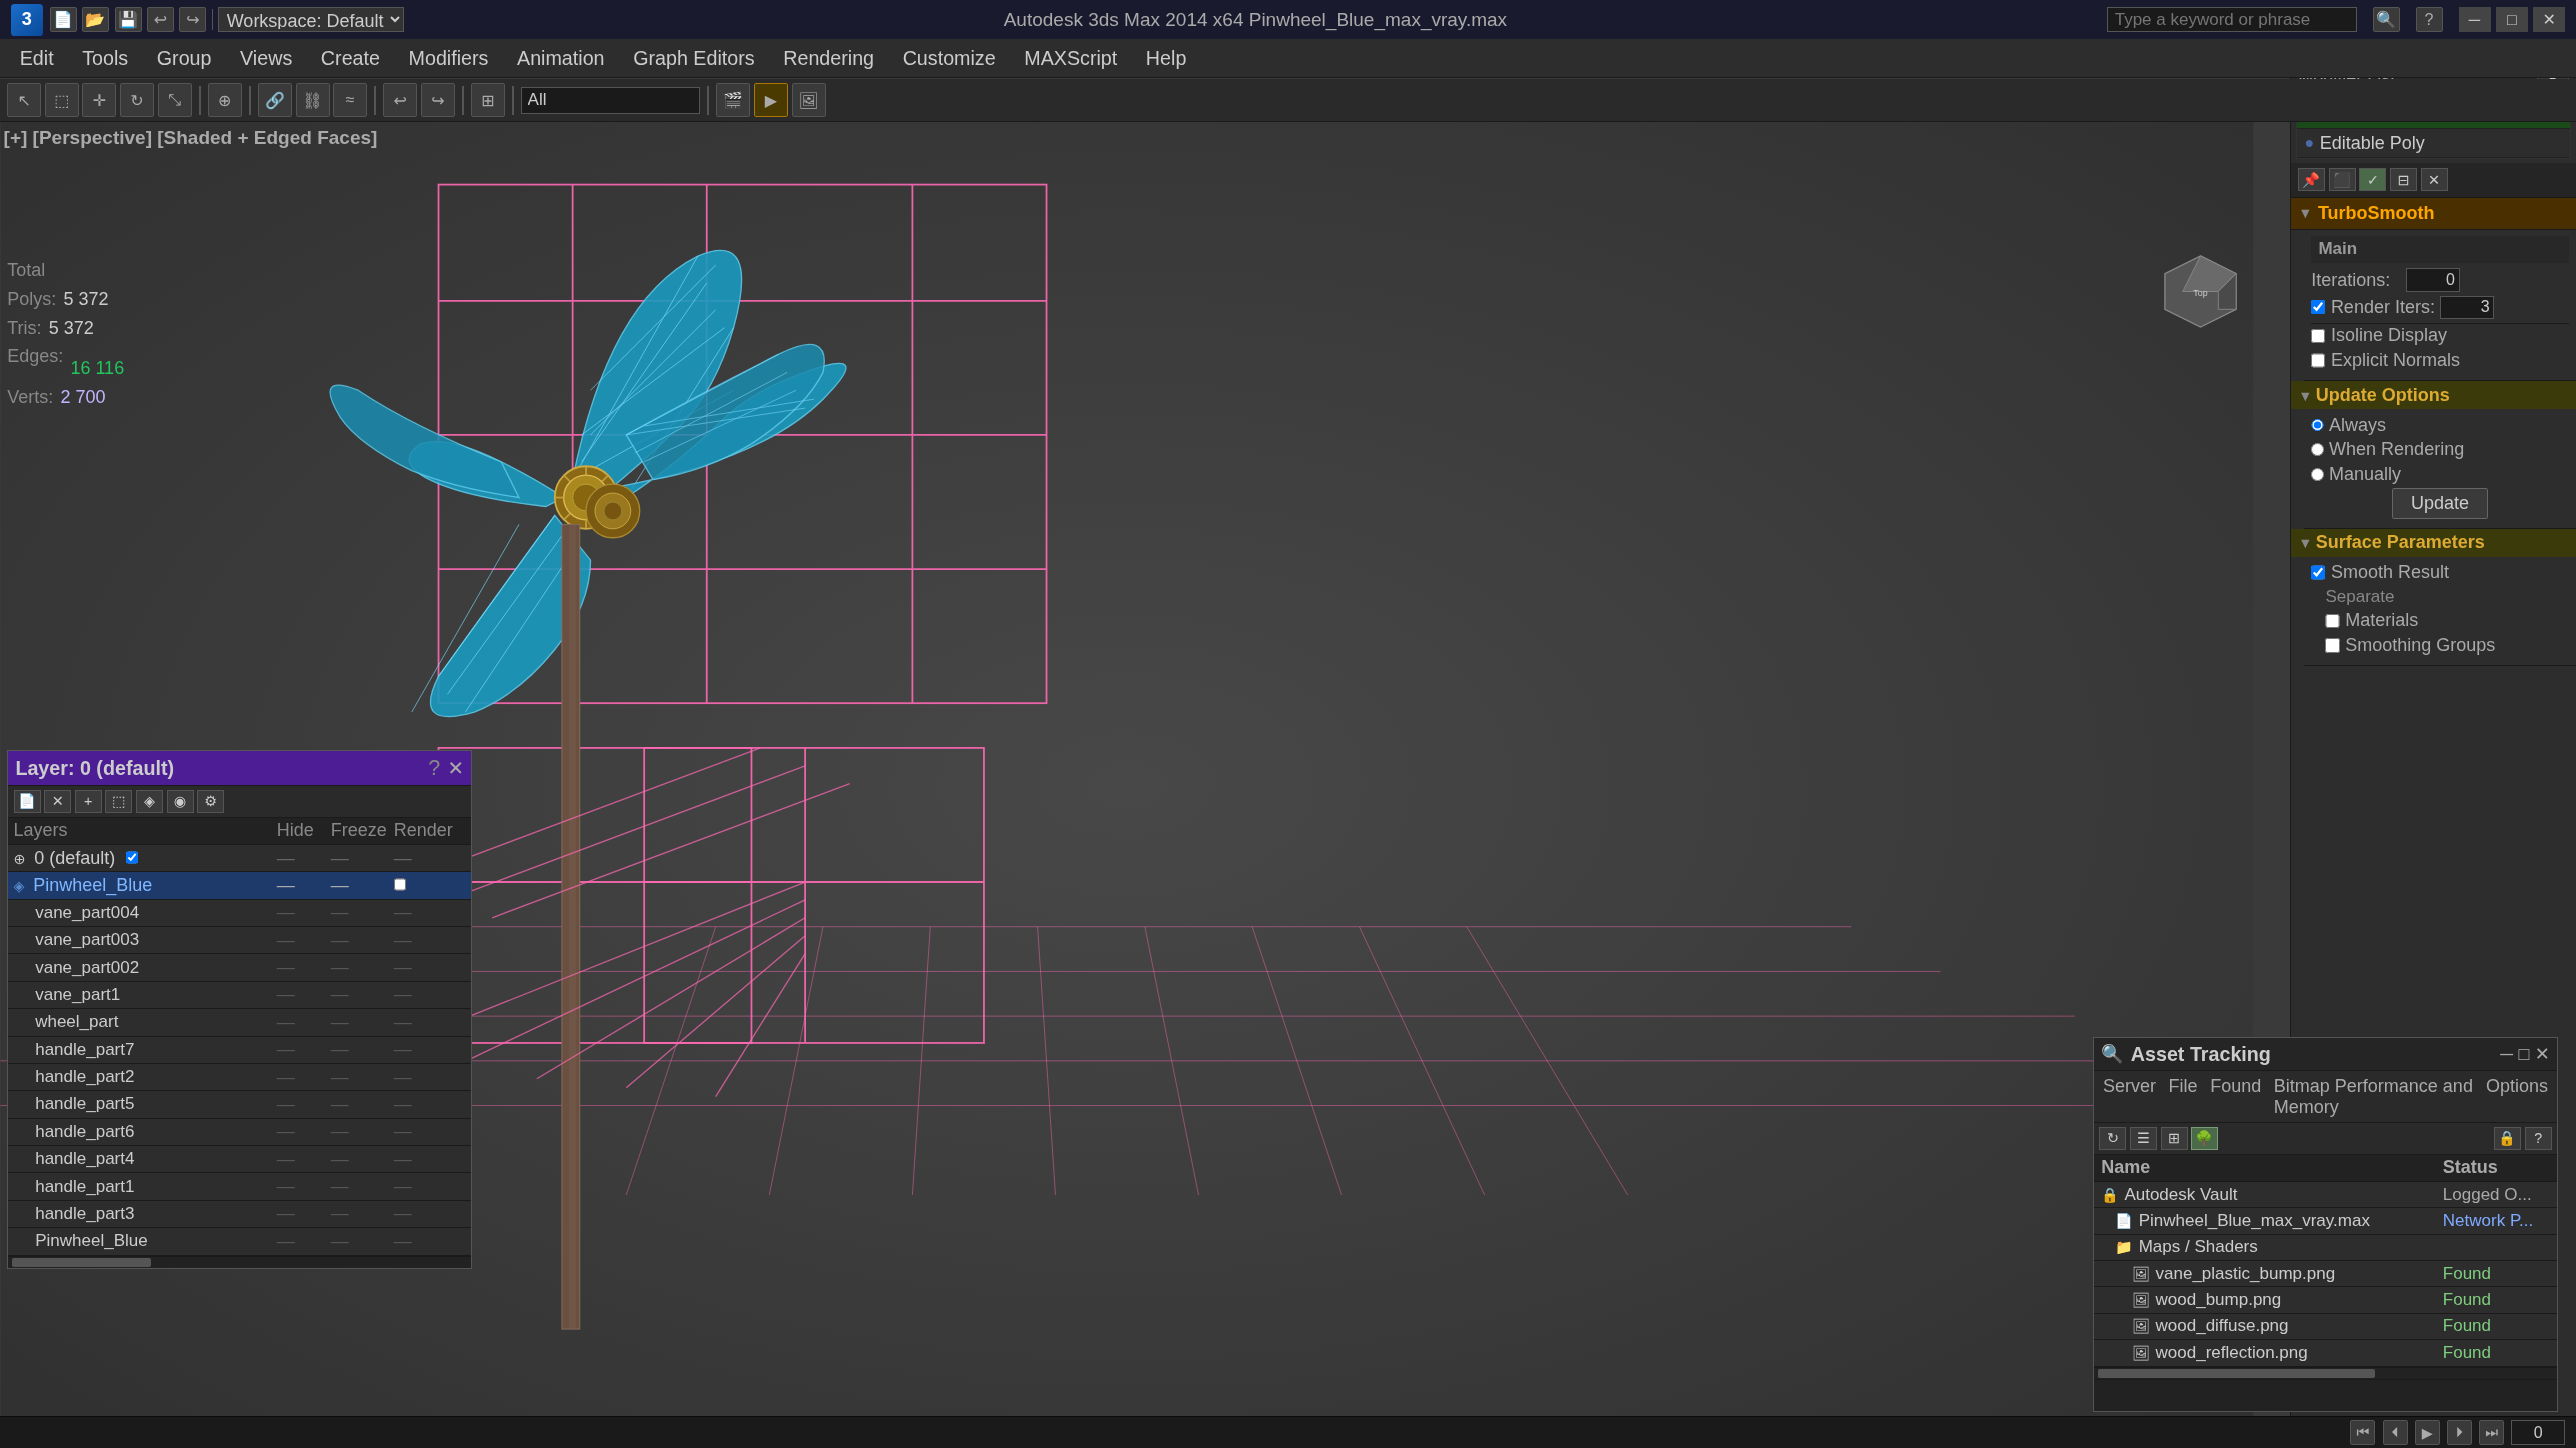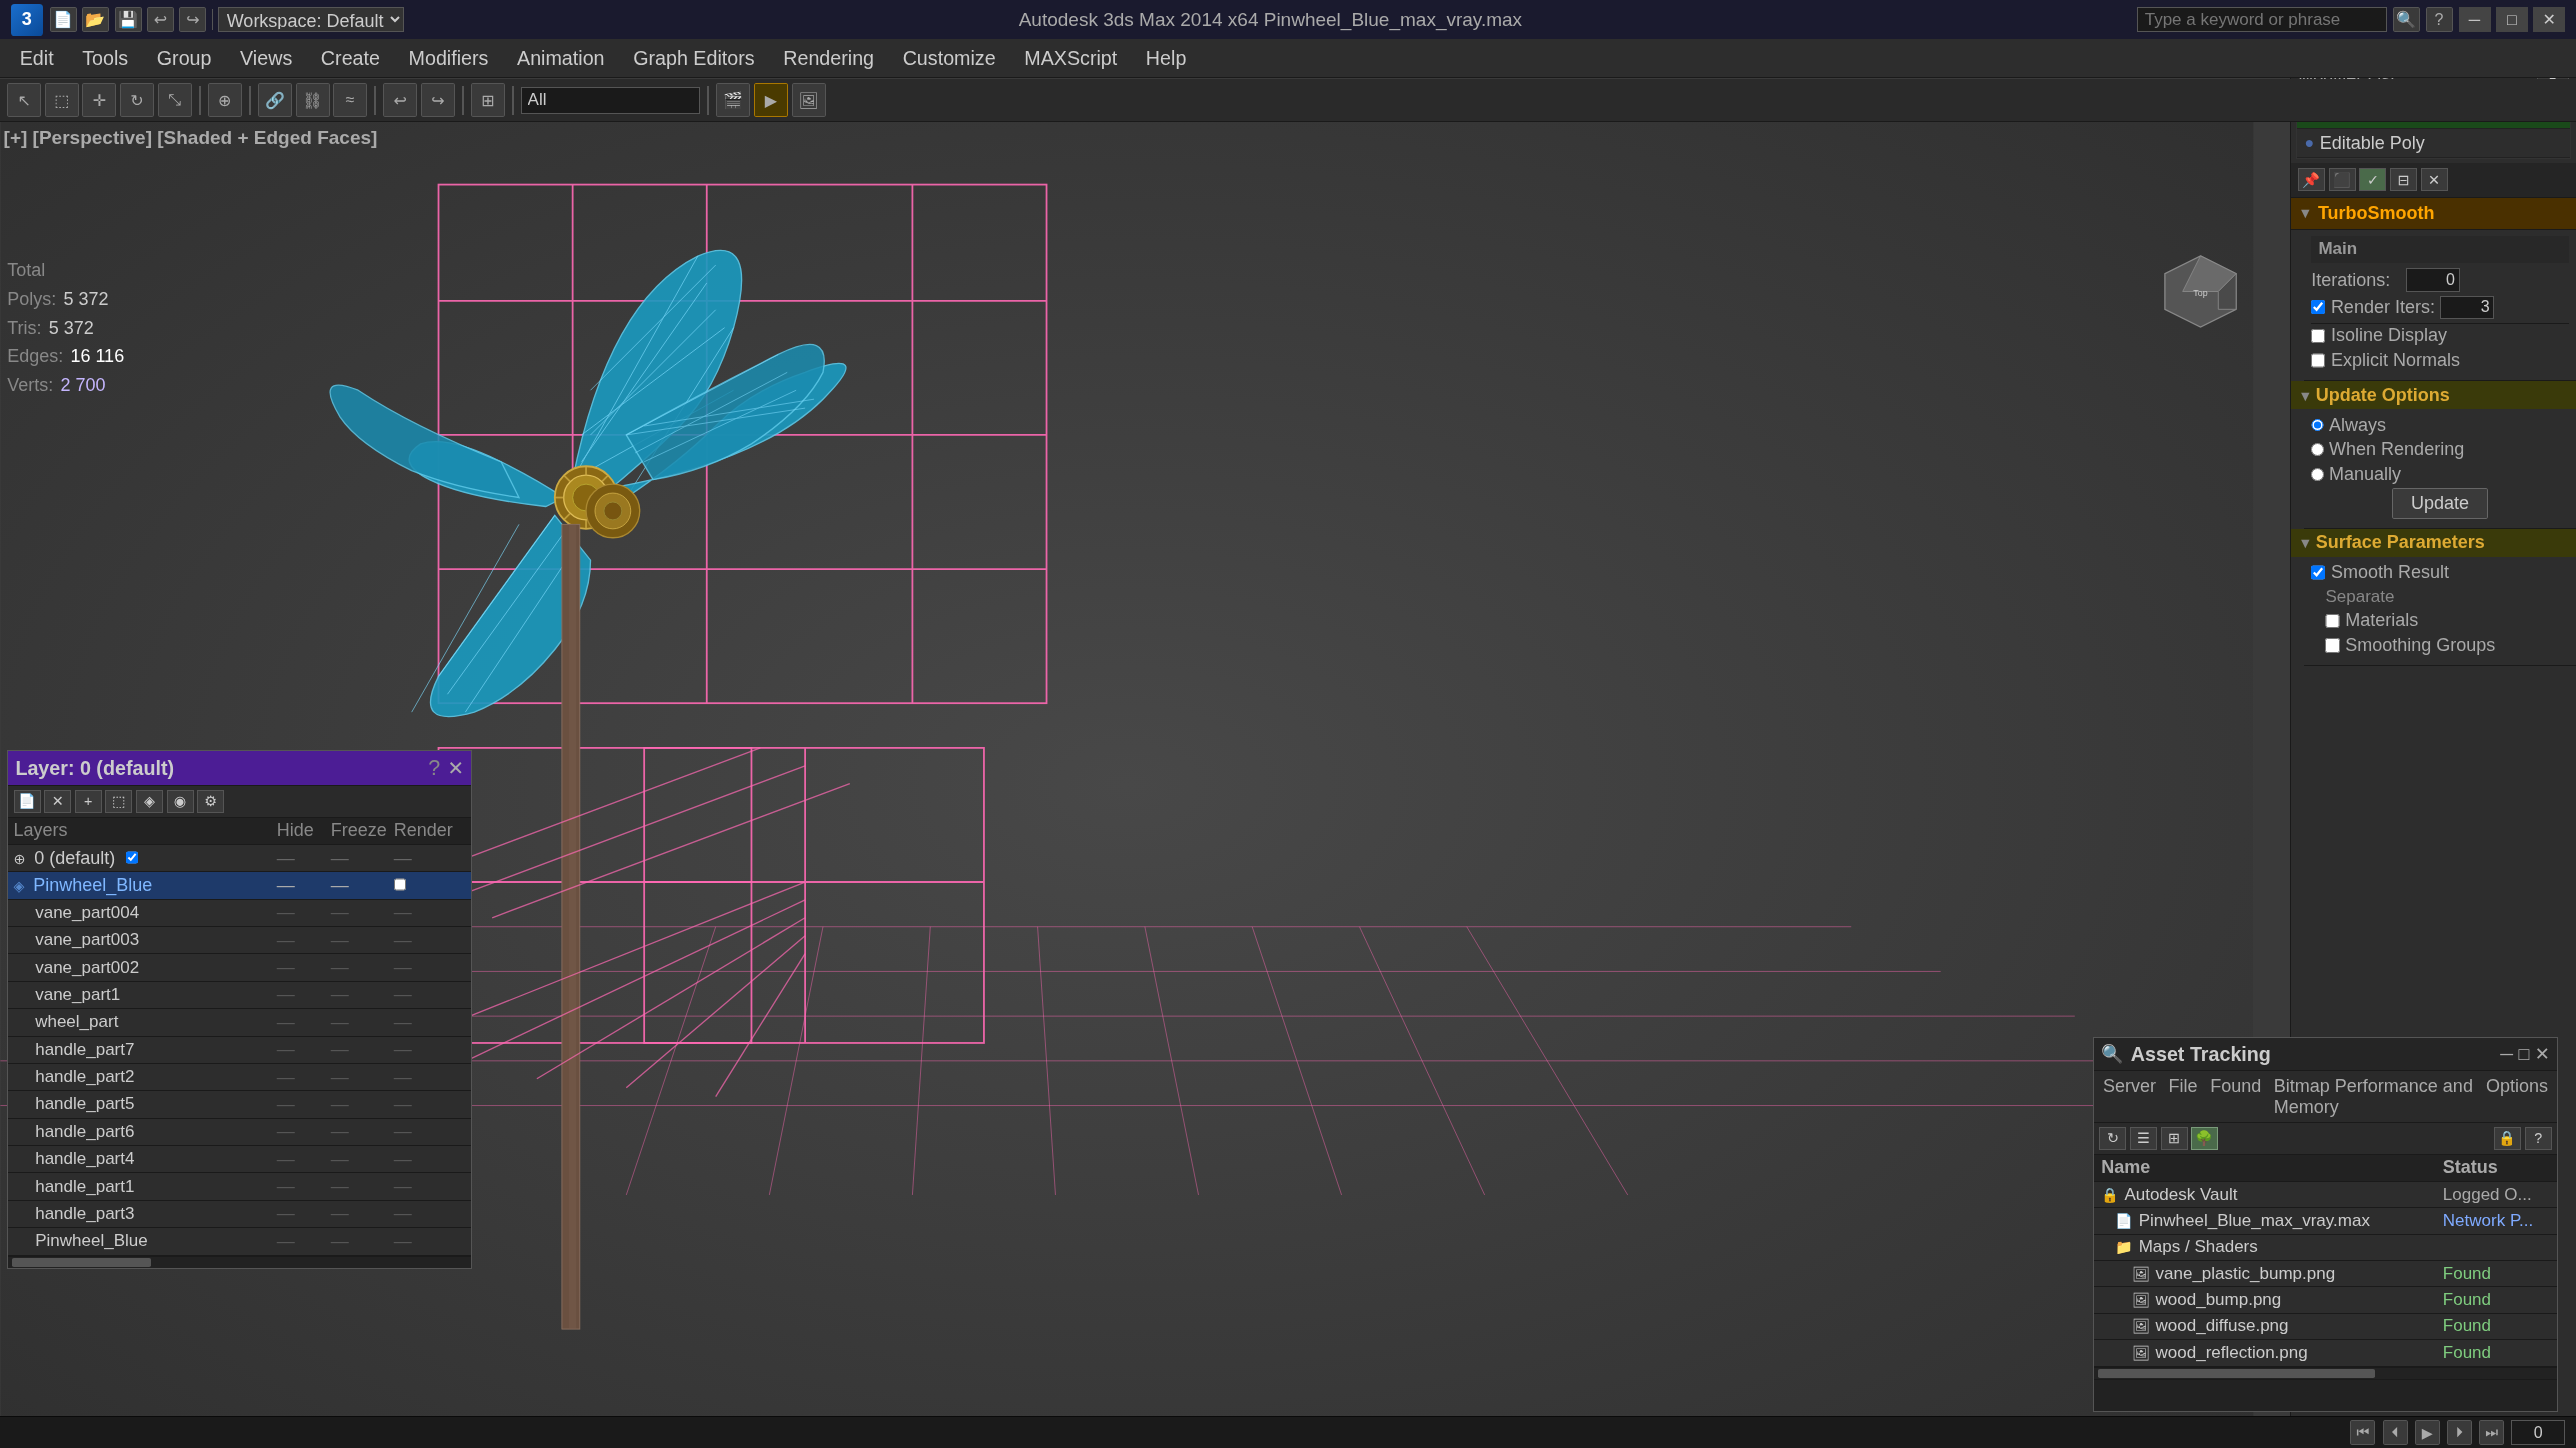--- a/index.html
+++ b/index.html
@@ -513,21 +513,21 @@
       <button class="toolbar-btn" style="width:27px;height:25px;">💾</button>
       <button class="toolbar-btn" style="width:27px;height:25px;">↩</button>
       <button class="toolbar-btn" style="width:27px;height:25px;">↪</button>
       <div style="width:0.9px;height:21.5px;background:#555;"></div>
       <select style="background:#333;border:0.9px solid #555;color:#ccc;font-size:18px;padding:1.8px 3.6px;height:25px;">
         <option>Workspace: Default</option>
       </select>
     </div>
   </div>
   <div style="font-size:19px;color:#aaa;">Autodesk 3ds Max  2014 x64    Pinwheel_Blue_max_vray.max</div>
-  <div style="display:flex;align-items:center;gap:6px;">
+  <div style="display:flex;align-items:center;gap:16px;">
     <input type="text" style="width: 250px; height: 25px; background: rgb(26, 26, 26); border: 0.9px solid rgb(85, 85, 85); color: rgb(204, 204, 204); padding: 0px 7.2px; font-size: 17px;" placeholder="Type a keyword or phrase">
     <button class="toolbar-btn" style="width:27px;height:25px;">🔍</button>
     <button class="toolbar-btn" style="width:27px;height:25px;">?</button>
     <div class="window-controls">
       <button class="win-btn">─</button>
       <button class="win-btn">□</button>
       <button class="win-btn close">✕</button>
     </div>
   </div>
 </div>
@@ -708,21 +708,21 @@
     <div style="display:flex;gap:7.2px;font-size:18px;">
       <span>Polys:</span>
       <span style="color:#ccc;">5 372</span>
     </div>
     <div style="display:flex;gap:7.2px;font-size:18px;">
       <span>Tris:</span>
       <span style="color:#ccc;">5 372</span>
     </div>
     <div style="display:flex;gap:7.2px;font-size:18px;">
       <span>Edges:</span>
-      <span style="color:#ffffff;">16 116</span>
+      <span style="color:#22c55e;margin-top:12px;">16 116</span>
     </div>
     <div style="display:flex;gap:7.2px;font-size:18px;">
       <span>Verts:</span>
       <span style="color:#c4b5fd;">2 700</span>
     </div>
   </div>
 
   <div id="nav-cube" style="position:absolute;top:125px;right:9px;">
     <svg width="89" height="89" viewBox="0 0 100 100" style="font-size:24px">
 

